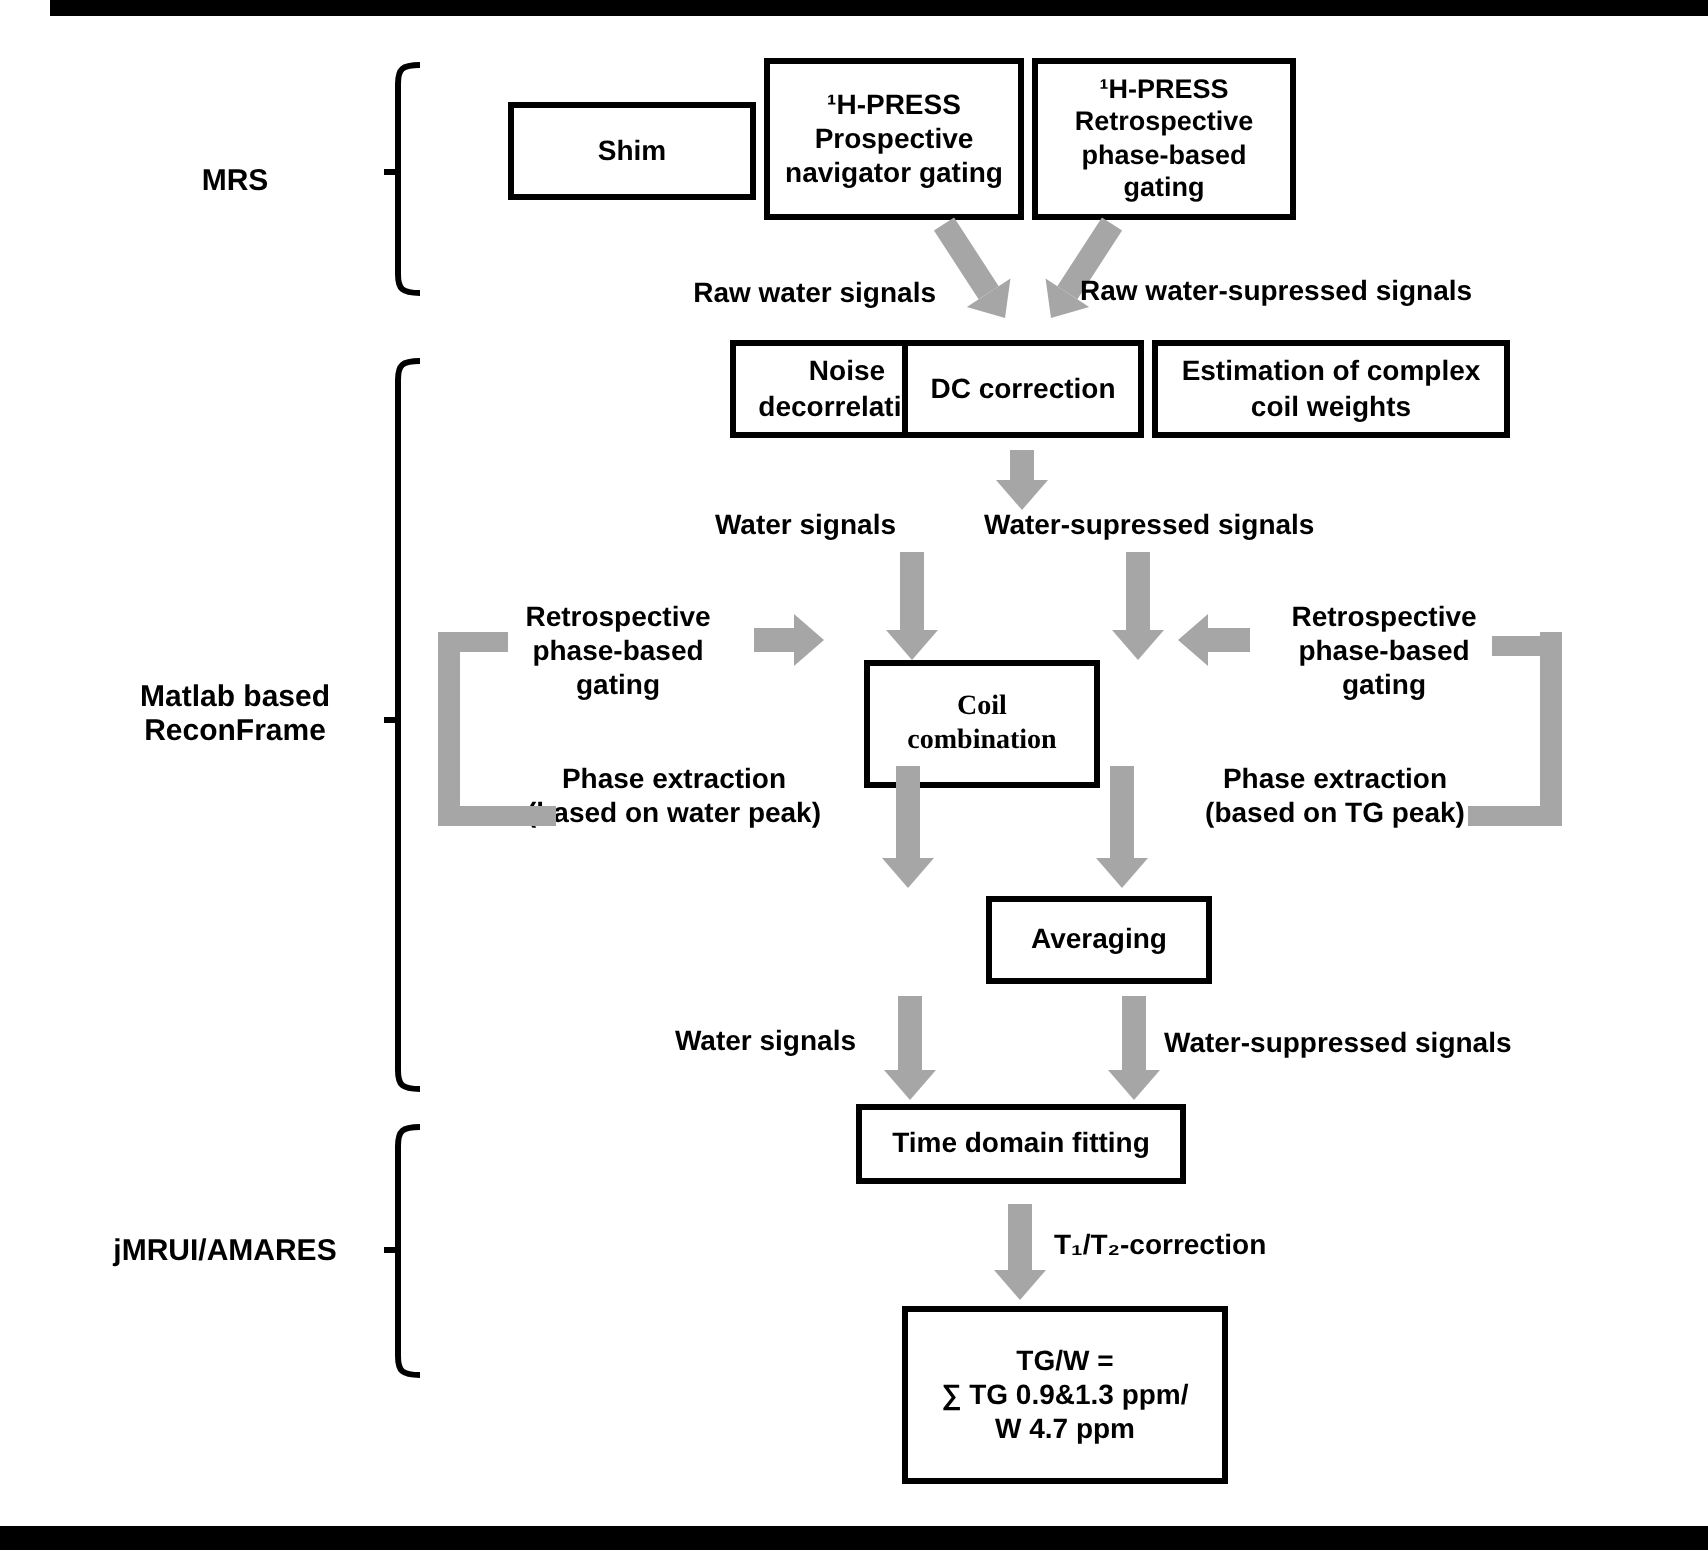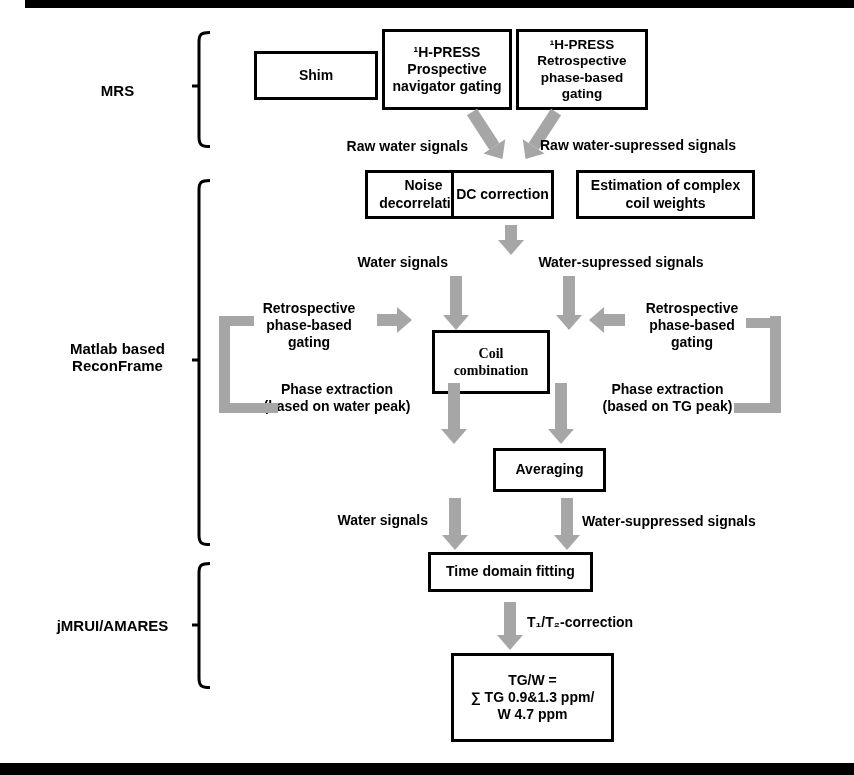--- a/index.html
+++ b/index.html
@@ -76,30 +76,30 @@
   </div>
   <div class="va diagR" style="left:543px; top:112px; height:56px;">
     <div class="sh"></div>
     <div class="hd"></div>
   </div>
   <div class="lbl" style="left:330px; top:138px; width:138px; text-align:right;">Raw water signals</div>
   <div class="lbl" style="left:540px; top:137px; width:240px;">Raw water-supressed signals</div>
 
   <div class="box" style="left:328px; top:170px; width:117px; height:49px;margin-left:37px;">Noise
 decorrelation</div>
-  <div class="box" style="left:451px; top:170px; width:103px; height:49px;">DC correction</div>
+  <div class="box" style="left:451px; top:170px; width:121px; height:49px;">DC correction</div>
   <div class="box" style="left:576px; top:170px; width:179px; height:49px;">Estimation of complex
 coil weights</div>
 
   <div class="va" style="left:498px; top:225px; height:30px;">
     <div class="sh"></div>
     <div class="hd"></div>
   </div>
   <div class="lbl" style="left:348px; top:254px; width:100px; text-align:right;">Water signals</div>
-  <div class="lbl" style="left:521px; top:254px; width:200px;text-align:center;">Water-supressed signals</div>
+  <div class="lbl" style="left:492px; top:254px; width:200px;">Water-supressed signals</div>
 
   <div class="va" style="left:443px; top:276px; height:54px;">
     <div class="sh"></div>
     <div class="hd"></div>
   </div>
   <div class="va" style="left:556px; top:276px; height:54px;">
     <div class="sh"></div>
     <div class="hd"></div>
   </div>
 

